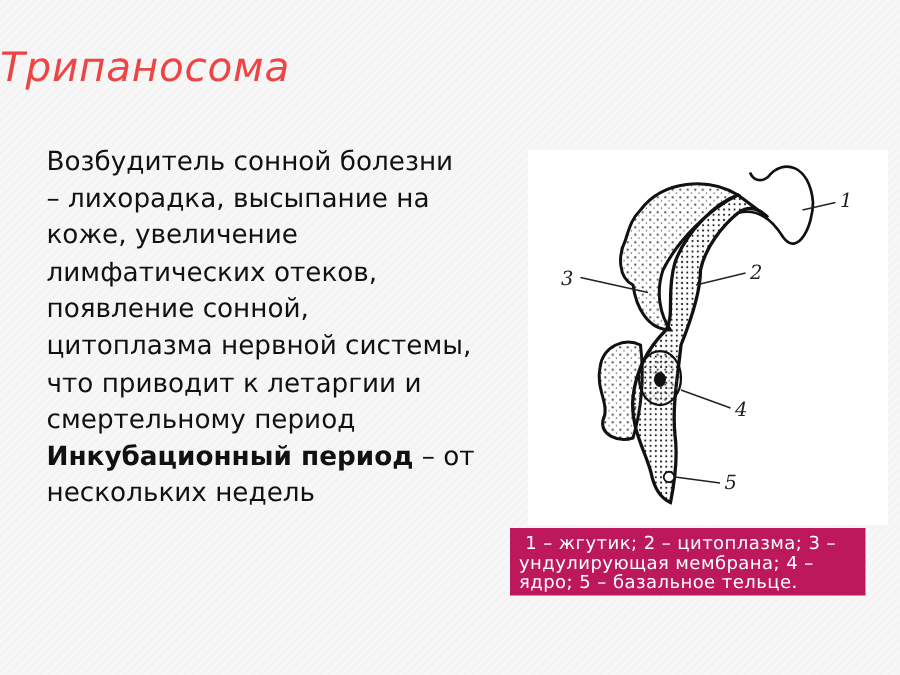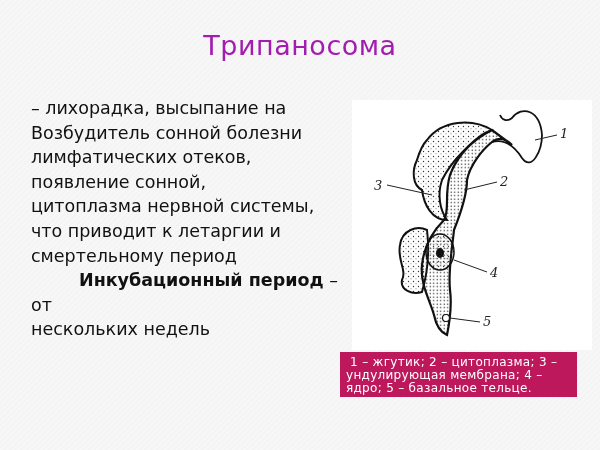--- a/index.html
+++ b/index.html
@@ -3,51 +3,52 @@
   <meta charset="utf-8">
   <style>
     html, body { margin: 0; padding: 0; }
     body {
       width: 600px; height: 450px; overflow: hidden; position: relative;
       background: #f7f7f7;
       background-image: repeating-linear-gradient(135deg, rgba(0,0,0,0.012) 0 2px, rgba(255,255,255,0.02) 2px 4px);
       font-family: "DejaVu Sans", sans-serif;
     }
     .title {
-      position: absolute; left: 0; top: 30px; width: 600px; text-align: center;
-      font-size: 27px; color: #a21caf; letter-spacing: 0.5px;
+      position: absolute; left: 0; top: 30px; width: 600px; 
+      font-size: 27px; color: #ef4444; letter-spacing: 0.5px; font-style: italic;
     }
     .body-text {
       position: absolute; left: 31px; top: 96px; width: 320px;
       font-size: 17.5px; line-height: 24.6px; color: #111;
     }
     .body-text p { margin: 0; }
     .carrier { margin-top: 2px !important; }
     .carrier .kw { color: #4f81bd; }
-    .bold { font-weight: bold; margin-left: 48px; }
+    .bold { font-weight: bold; }
     .figure {
       position: absolute; left: 352px; top: 100px; width: 240px; height: 250px;
       background: #ffffff;
     }
     .caption {
       position: absolute; left: 340px; top: 352px; width: 237px; height: 45px;
       background: #be185d; color: #ffffff;
       font-size: 12px; line-height: 13px; padding: 4px 0 0 6px; box-sizing: border-box;
       letter-spacing: 0.3px;
     }
     .lbl { font-family: "DejaVu Serif", serif; font-style: italic; font-size: 13px; fill: #222; }
   </style>
 </head>
 <body>
 
 <div class="title">Трипаносома</div>
 
 <div class="body-text">
+  <p>Возбудитель сонной болезни</p>
   <p>– лихорадка, высыпание на</p>
-  <p>Возбудитель сонной болезни</p>
+  <p>коже, увеличение</p>
   <p>лимфатических отеков,</p>
   <p>появление сонной,</p>
   <p>цитоплазма нервной системы,</p>
   <p>что приводит к летаргии и</p>
   <p>смертельному период</p>
   <p><span class="bold">Инкубационный период</span><span> – от</span></p>
   <p>нескольких недель</p>
 </div>
 
 <div class="figure">

